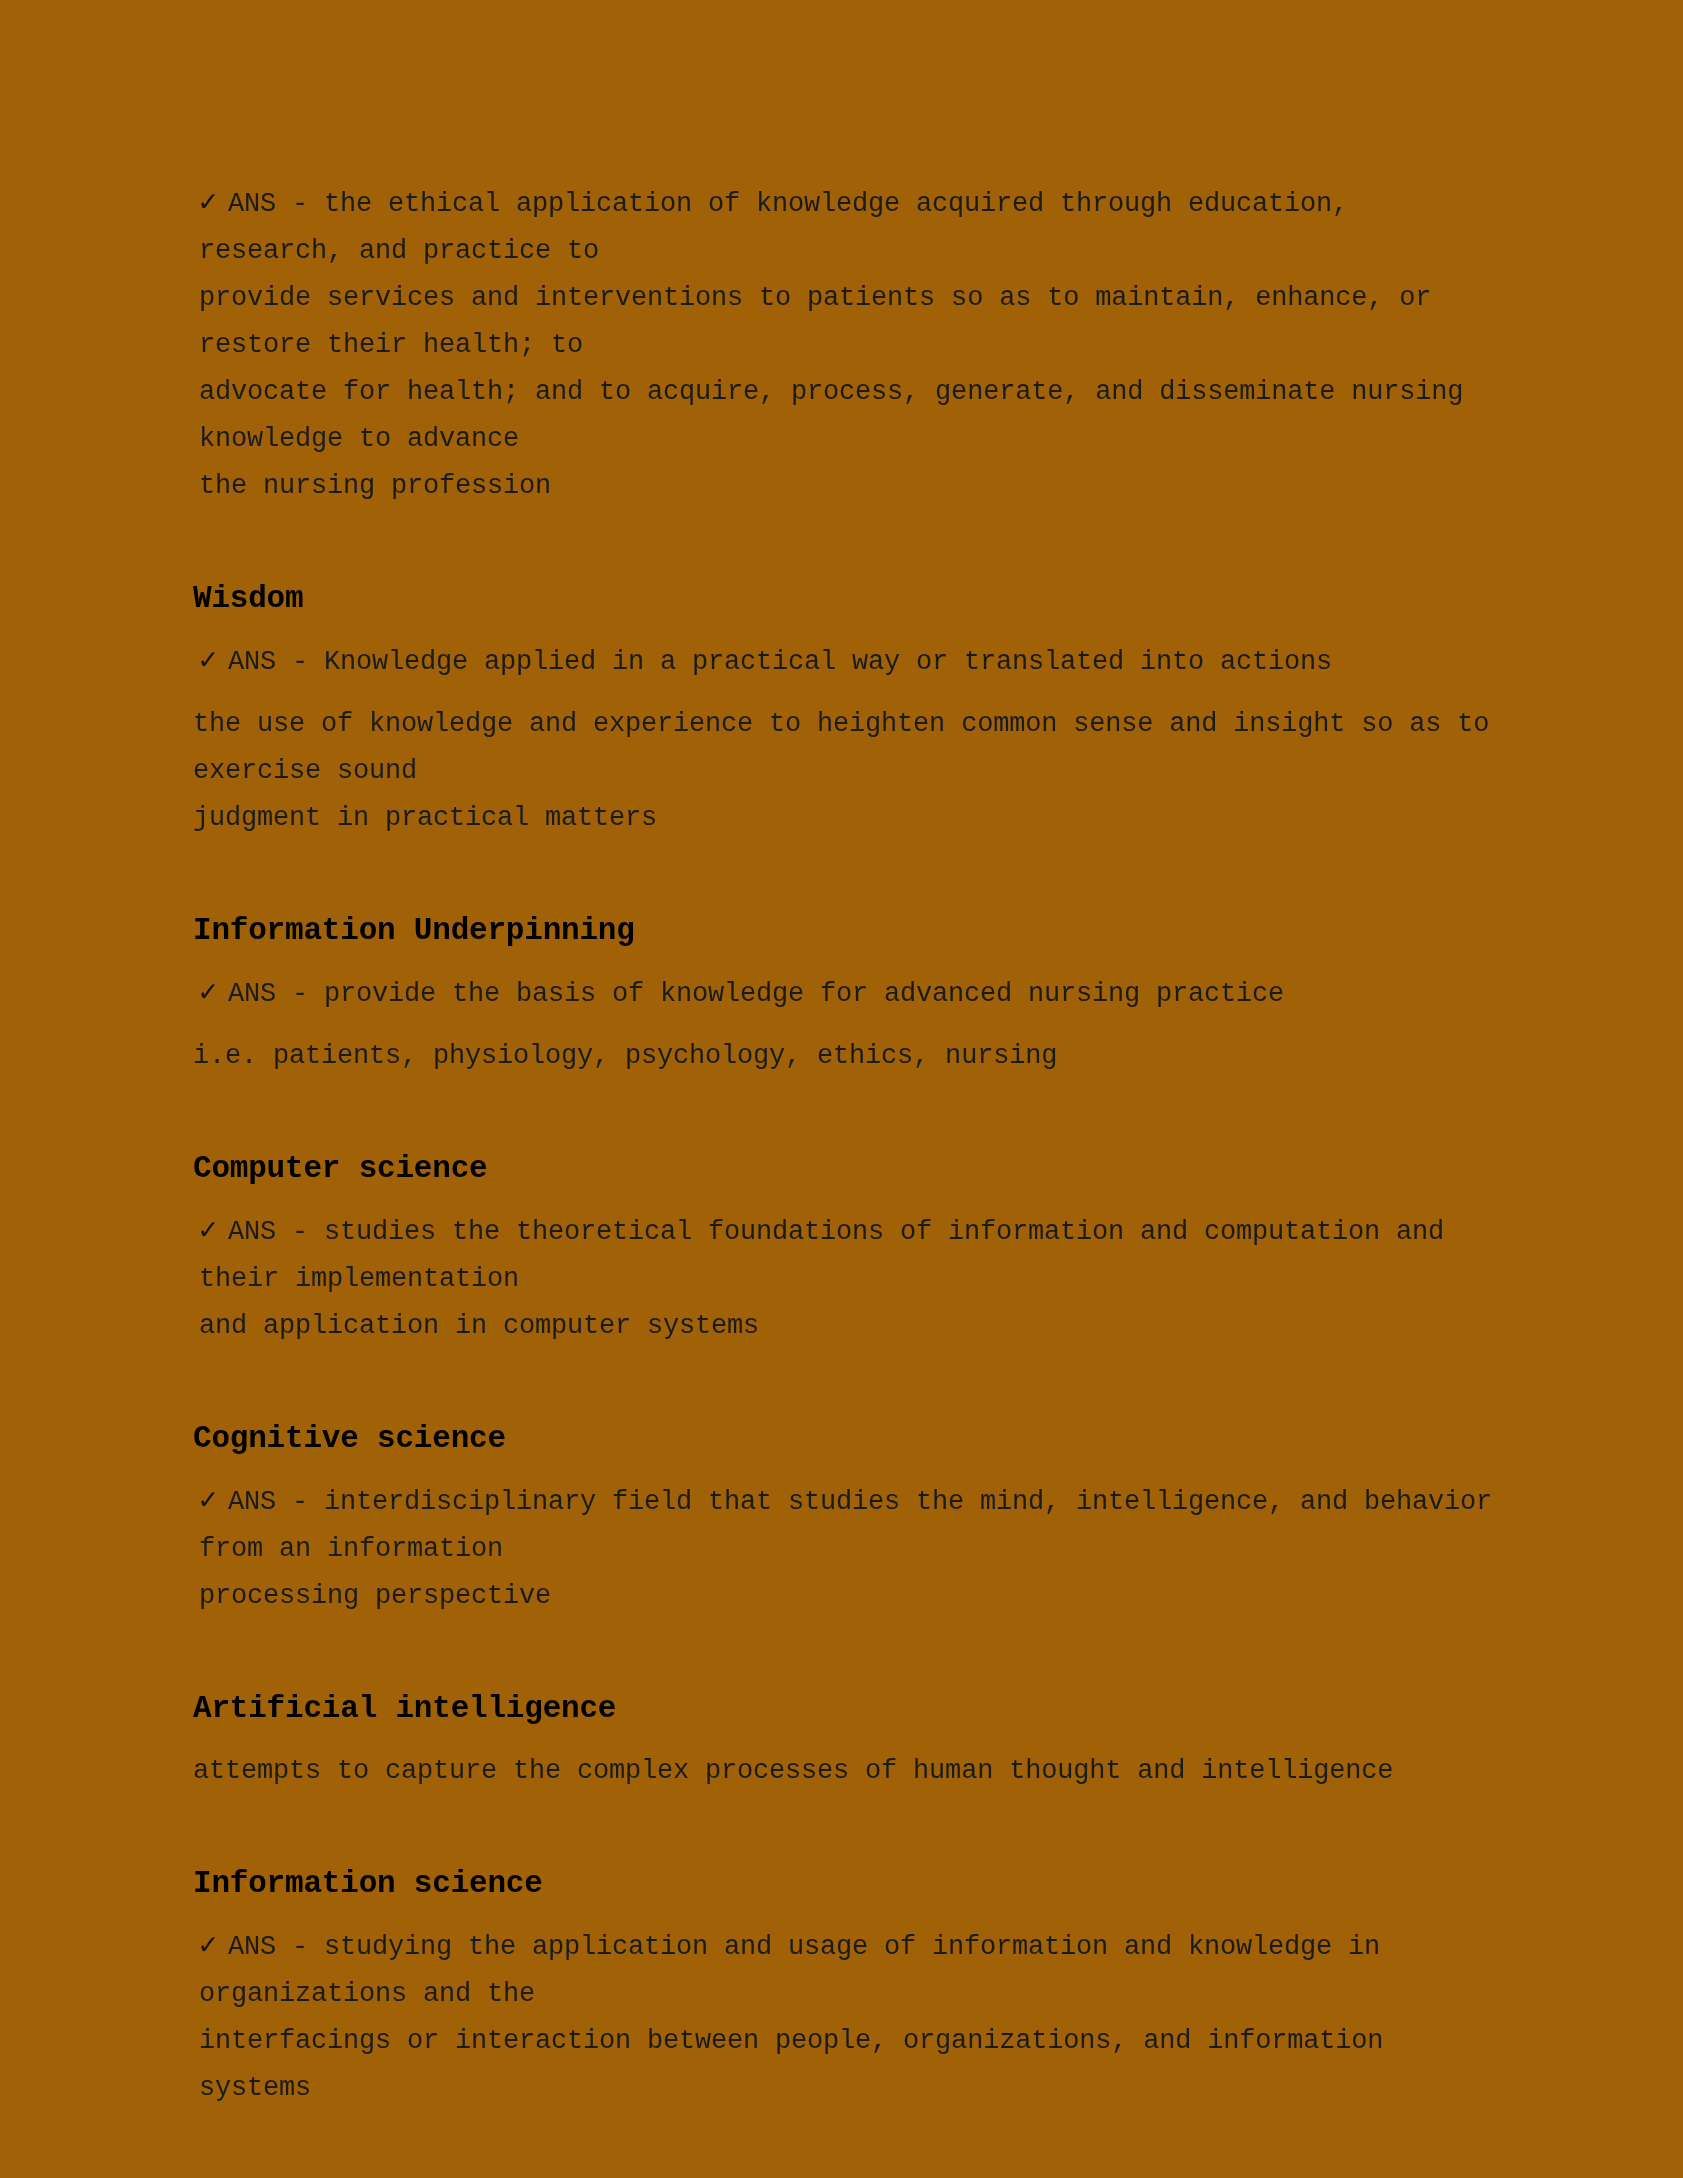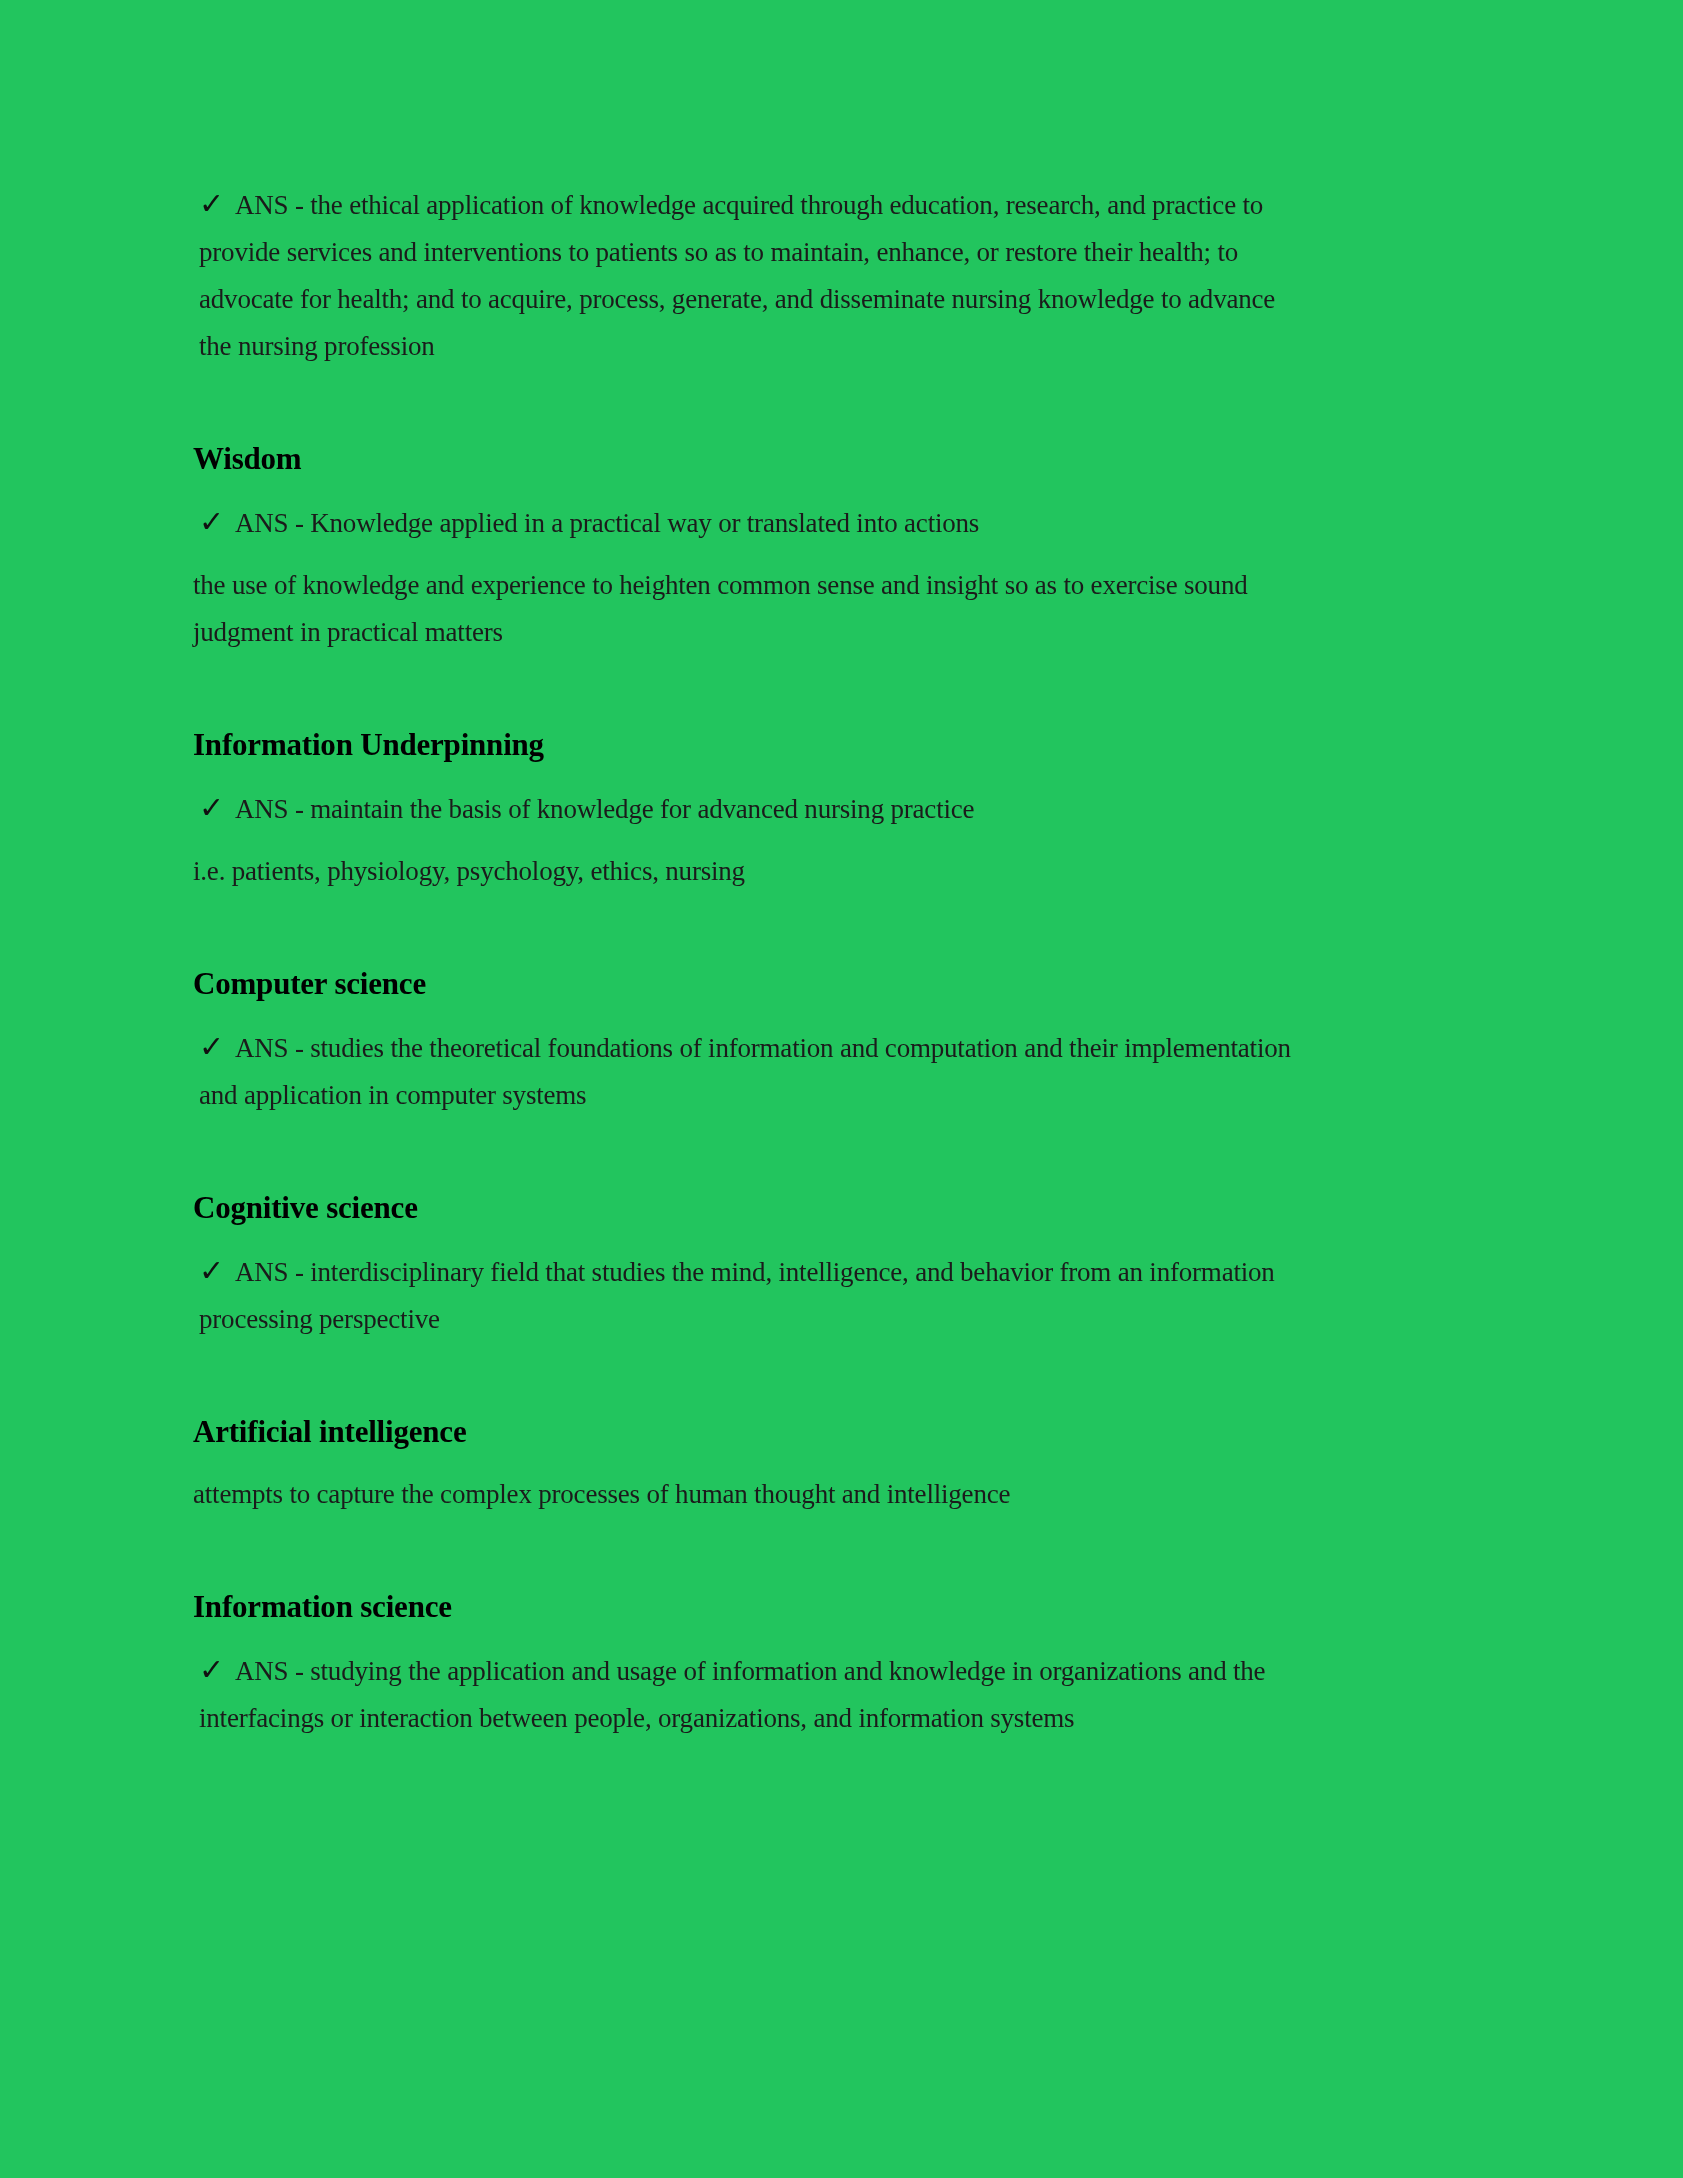--- a/index.html
+++ b/index.html
@@ -5,24 +5,24 @@
   html, body {
     margin: 0;
     padding: 0;
     background: #e8e8e8;
   }
   .page {
     position: relative;
     width: 1683px;
     height: 2178px;
     margin: 0 auto;
-    background: #22c55e;
+    background: #a16207;
     box-sizing: border-box;
     padding: 180px 178px 0 193px;
-    font-family: Liberation Serif, serif;
+    font-family: Liberation Mono, monospace;
     font-size: 27px;
     line-height: 47px;
     color: #1b1b1b;
     letter-spacing: -0.2px;
     overflow: hidden;
   }
   .section-heading {
     font-size: 31px;
     font-weight: 700;
     color: #000000;
@@ -51,21 +51,21 @@
 provide services and interventions to patients so as to maintain, enhance, or restore their health; to
 advocate for health; and to acquire, process, generate, and disseminate nursing knowledge to advance
 the nursing profession</span></p>
 
   <h2 class="section-heading">Wisdom</h2>
   <p class="item check-item"><span class="check">✓</span><span>ANS - Knowledge applied in a practical way or translated into actions</span></p>
   <p class="item">the use of knowledge and experience to heighten common sense and insight so as to exercise sound
 judgment in practical matters</p>
 
   <h2 class="section-heading">Information Underpinning</h2>
-  <p class="item check-item"><span class="check">✓</span><span>ANS - maintain the basis of knowledge for advanced nursing practice</span></p>
+  <p class="item check-item"><span class="check">✓</span><span>ANS - provide the basis of knowledge for advanced nursing practice</span></p>
   <p class="item">i.e. patients, physiology, psychology, ethics, nursing</p>
 
   <h2 class="section-heading">Computer science</h2>
   <p class="item check-item"><span class="check">✓</span><span>ANS - studies the theoretical foundations of information and computation and their implementation
 and application in computer systems</span></p>
 
   <h2 class="section-heading">Cognitive science</h2>
   <p class="item check-item"><span class="check">✓</span><span>ANS - interdisciplinary field that studies the mind, intelligence, and behavior from an information
 processing perspective</span></p>
 

